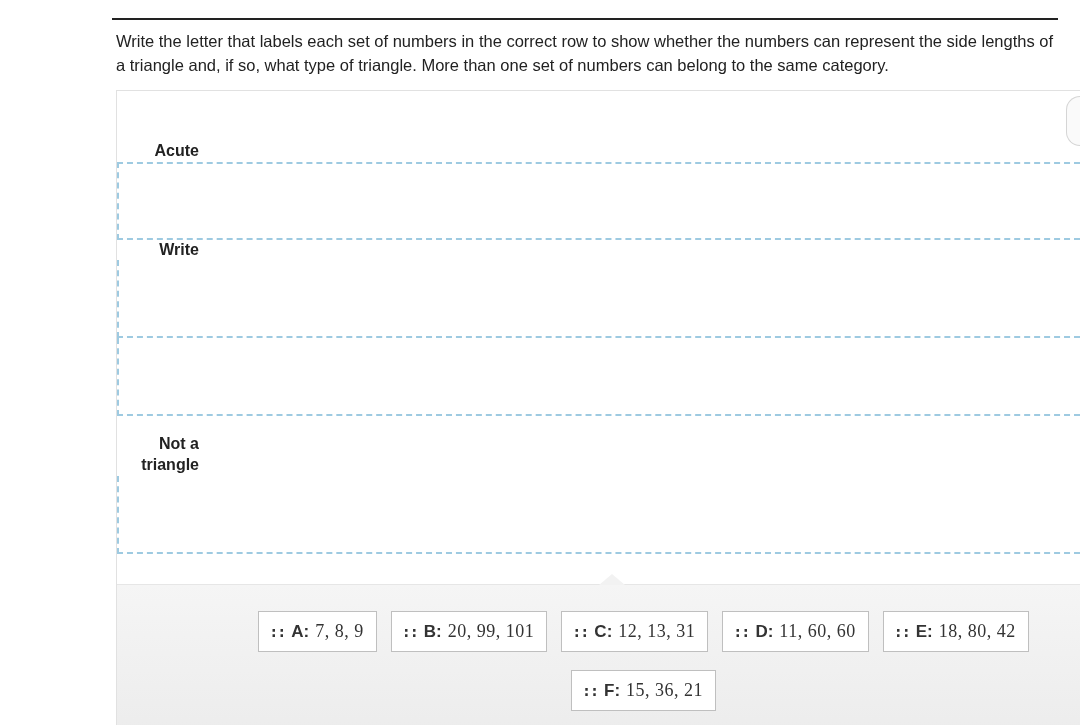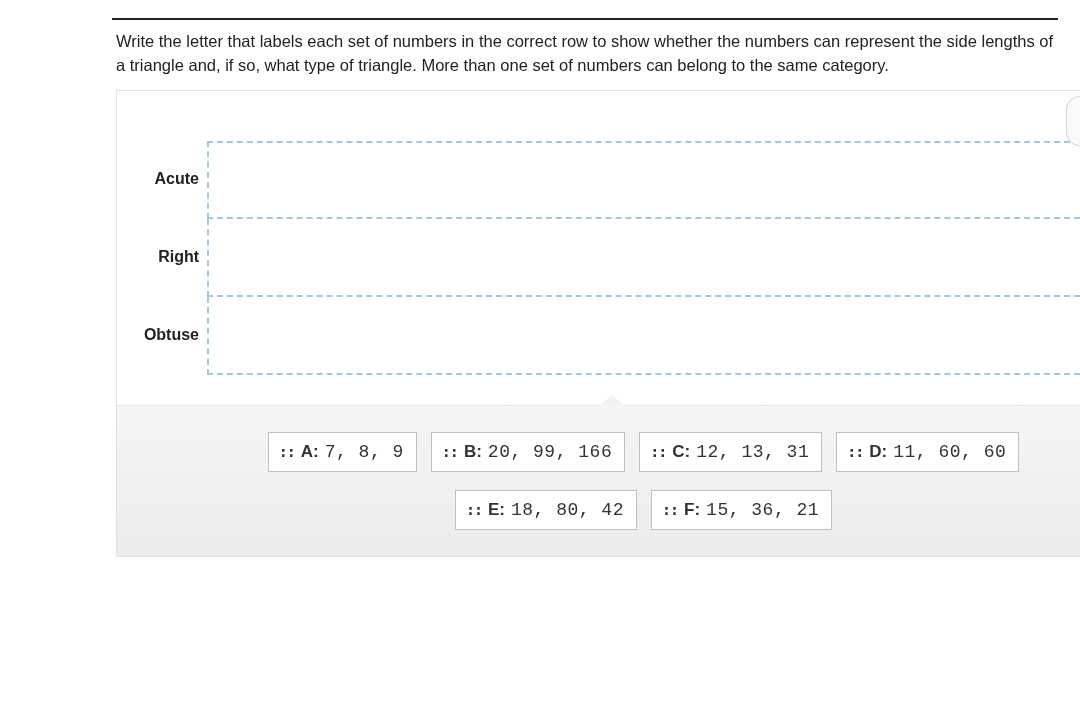--- a/index.html
+++ b/index.html
@@ -31,20 +31,21 @@
     border: 1px solid #e1e1e1;
     border-right: none;
     background: #fff;
   }
   .rows-area {
     padding: 50px 0 30px 0;
   }
   .row {
     display: flex;
     align-items: stretch;
+    flex-direction: column;
   }
   .row-label {
     width: 90px;
     min-width: 90px;
     text-align: right;
     padding: 0 8px 0 0;
     font-size: 16px;
     font-weight: 700;
     color: #222;
     display: flex;
@@ -101,21 +102,21 @@
   }
   .grip {
     font-size: 15px;
     font-weight: 900;
     color: #333;
     letter-spacing: -1px;
     font-family: monospace;
   }
   .chip .lbl { font-weight: 700; }
   .chip .nums {
-    font-family: Liberation Mono, monospace;
+    font-family: Liberation Serif, serif;
     font-size: 18px;
     letter-spacing: 0.5px;
   }
   .edge-tab {
     position: absolute;
     right: 0;
     top: 96px;
     width: 14px;
     height: 50px;
     border: 1px solid #d5d5d5;
@@ -135,45 +136,51 @@
   <div class="panel">
 
     <div class="rows-area">
 
       <div class="row">
         <div class="row-label">Acute</div>
         <div class="dropzone"></div>
       </div>
 
       <div class="row">
-        <div class="row-label">Right</div>
+        <div class="row-label">Write</div>
         <div class="dropzone"></div>
       </div>
 
       <div class="row">
-        <div class="row-label">Obtuse</div>
-        <div class="dropzone"></div>
-      </div>
-
+        <div class="dropzone"></div>
+      </div>
+
+      <div class="row notri">
+        <div class="row-label">
+          <span>Not a</span><br>
+          <span>triangle</span>
+        </div>
+        <div class="dropzone"></div>
+      </div>
 
     </div>
 
     <div class="tray">
       <div class="chip-row">
 
         <div class="chip">
           <span class="grip">::</span>
           <span class="lbl">A:</span>
           <span class="nums">7,  8,  9</span>
         </div>
 
         <div class="chip">
           <span class="grip">::</span>
           <span class="lbl">B:</span>
-          <span class="nums">20,  99,  166</span>
+          <span class="nums">20,  99,  101</span>
         </div>
 
         <div class="chip">
           <span class="grip">::</span>
           <span class="lbl">C:</span>
           <span class="nums">12,  13,  31</span>
         </div>
 
         <div class="chip">
           <span class="grip">::</span>

